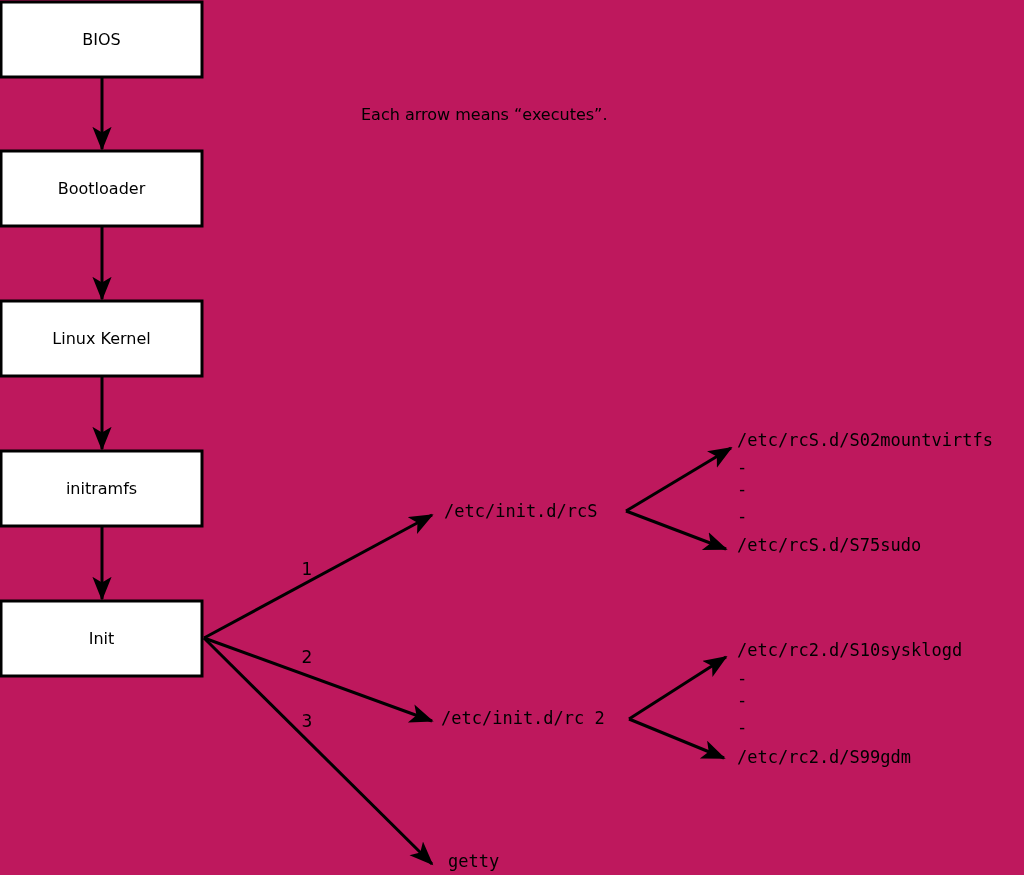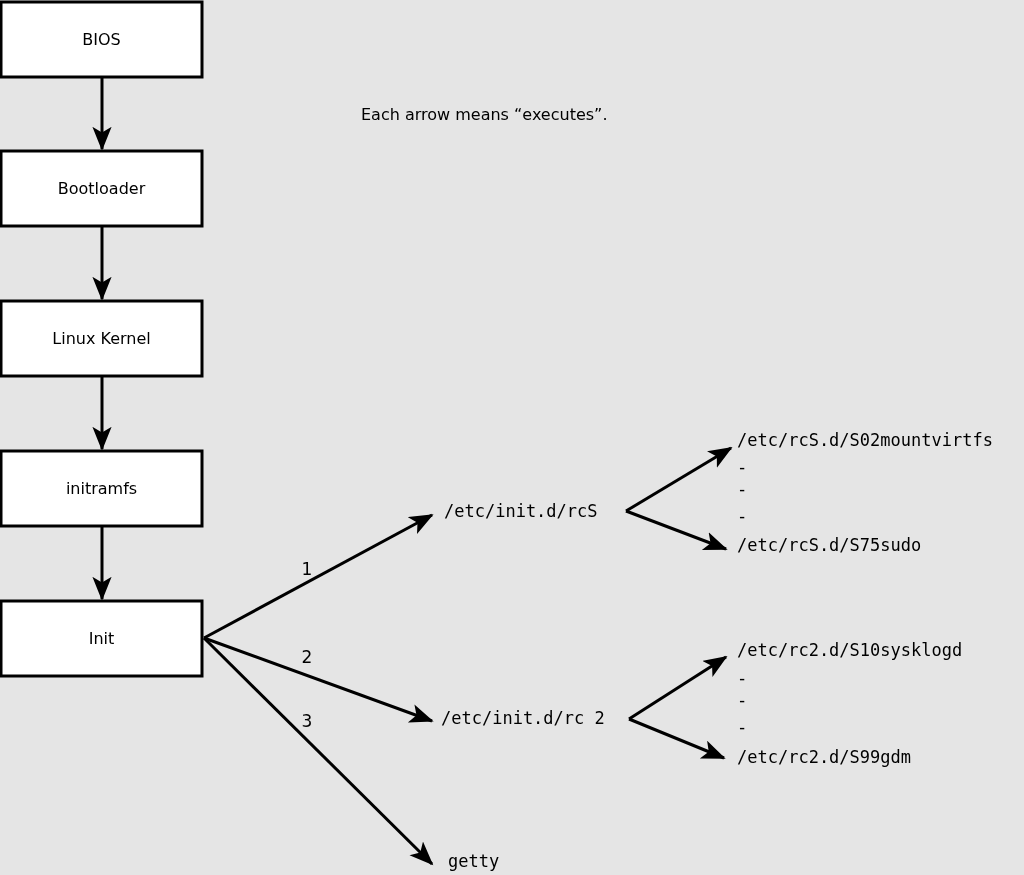--- a/index.html
+++ b/index.html
@@ -7,21 +7,21 @@
     padding: 0;
     background: #ffffff;
   }
   body {
     font-family: "Liberation Sans", sans-serif;
   }
   #diagram-root {
     position: relative;
     width: 1024px;
     height: 875px;
-    background: #e5e5e5;
+    background: #be185d;
     overflow: hidden;
   }
   #diagram-svg {
     position: absolute;
     top: 0;
     left: 0;
     width: 1024px;
     height: 875px;
   }
   .box-rect {

